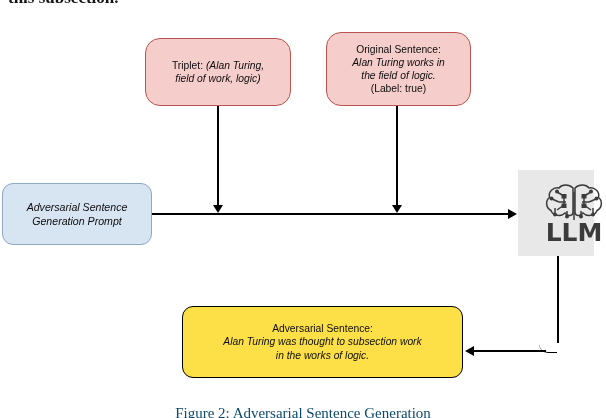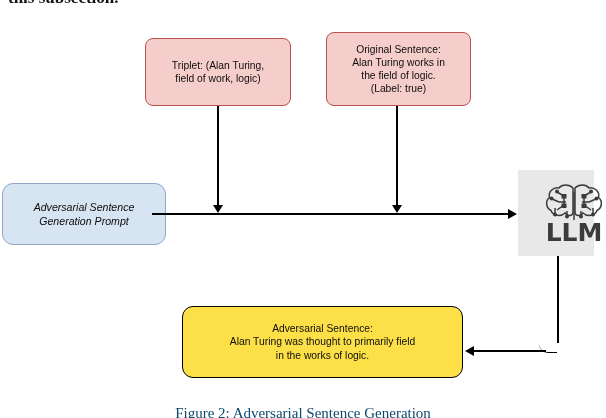--- a/index.html
+++ b/index.html
@@ -39,21 +39,21 @@
     display: flex;
     flex-direction: column;
     align-items: center;
     justify-content: center;
     text-align: center;
   }
 
   .node-pink {
     background: #f5cecb;
     border: 1.3px solid #b85450;
-    border-radius: 8px;
+    border-radius: 15px;
     font-size: 10.3px;
     line-height: 13.2px;
     color: #0d0d0d;
   }
 
   .node-blue {
     background: #d7e4f2;
     border: 1.3px solid #8fa8c8;
     border-radius: 11px;
     font-size: 10.6px;
@@ -72,21 +72,21 @@
   }
 
   .node-llm {
     background: #e8e8e8;
     border: none;
     border-radius: 0;
     padding-top: 2px;
     padding-left: 36px;
   }
 
-  .ital { }
+  .ital { font-style: italic; }
   .line { display: block; white-space: nowrap; }
 
   
   .llm-text {
     font-family: "DejaVu Sans", sans-serif;
     font-weight: bold;
     font-size: 25px;
     line-height: 26px;
     letter-spacing: 0px;
     color: #3b3b3b;
@@ -163,21 +163,21 @@
   <span class="line ital">field of work, logic)</span>
 </div>
 
 <div class="node node-pink" style="left:326px; top:32px; width:145px; height:74px;">
   <span class="line">Original Sentence:</span>
   <span class="line ital">Alan Turing works in</span>
   <span class="line ital">the field of logic.</span>
   <span class="line">(Label: true)</span>
 </div>
 
-<div class="node node-blue" style="left:2px; top:183px; width:164px; height:62px;">
+<div class="node node-blue" style="left:2px; top:183px; width:150px; height:62px;">
   <span class="line">Adversarial Sentence</span>
   <span class="line">Generation Prompt</span>
 </div>
 
 <div class="node node-llm" style="left:518px; top:170px; width:76px; height:86px;">
   <span class="brain-wrap">
     <svg viewBox="0 0 120 76" width="60" height="38" xmlns="http://www.w3.org/2000/svg">
       <g fill="none" stroke="#3b3b3b" stroke-width="3">
 
         <path d="M58 12 C50 4 36 4 30 12 C18 10 8 20 11 31 C2 38 4 52 14 57 C18 68 34 70 42 62 C48 70 58 68 58 60 Z"></path>
@@ -216,21 +216,21 @@
         <rect x="75" y="24" width="10" height="9"></rect>
         <rect x="75" y="43" width="10" height="9"></rect>
       </g>
     </svg>
   </span>
   <span class="llm-text">LLM</span>
 </div>
 
 <div class="node node-white" style="left:182px; top:306px; width:281px; height:72px;">
   <span class="line">Adversarial Sentence:</span>
-  <span class="line ital">Alan Turing was thought to primarily field</span>
+  <span class="line ital">Alan Turing was thought to subsection work</span>
   <span class="line ital">in the works of logic.</span>
 </div>
 
 <div class="conn h-line" style="left:152px; top:213px; width:357px;"></div>
 <div class="arrow-right" style="left:508px; top:209px;"></div>
 
 <div class="conn v-line" style="left:217px; top:106px; height:100px;"></div>
 <div class="arrow-down" style="left:213px; top:205px;"></div>
 
 <div class="conn v-line" style="left:396px; top:106px; height:100px;"></div>

